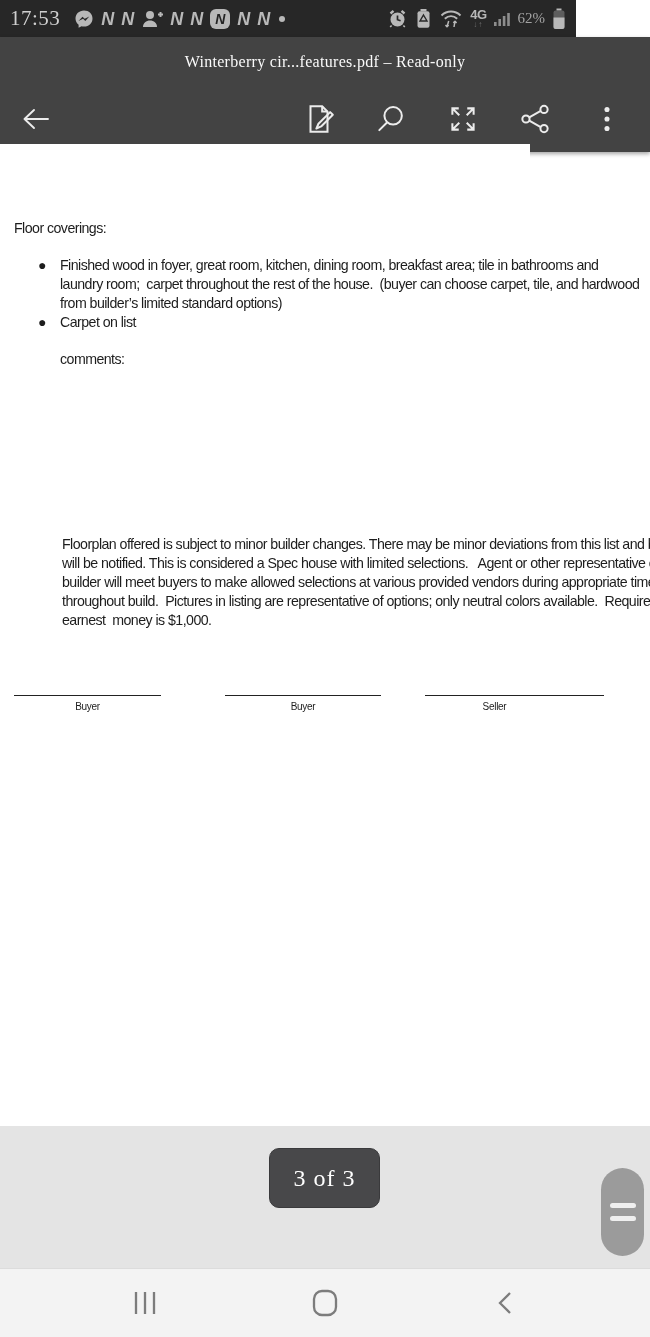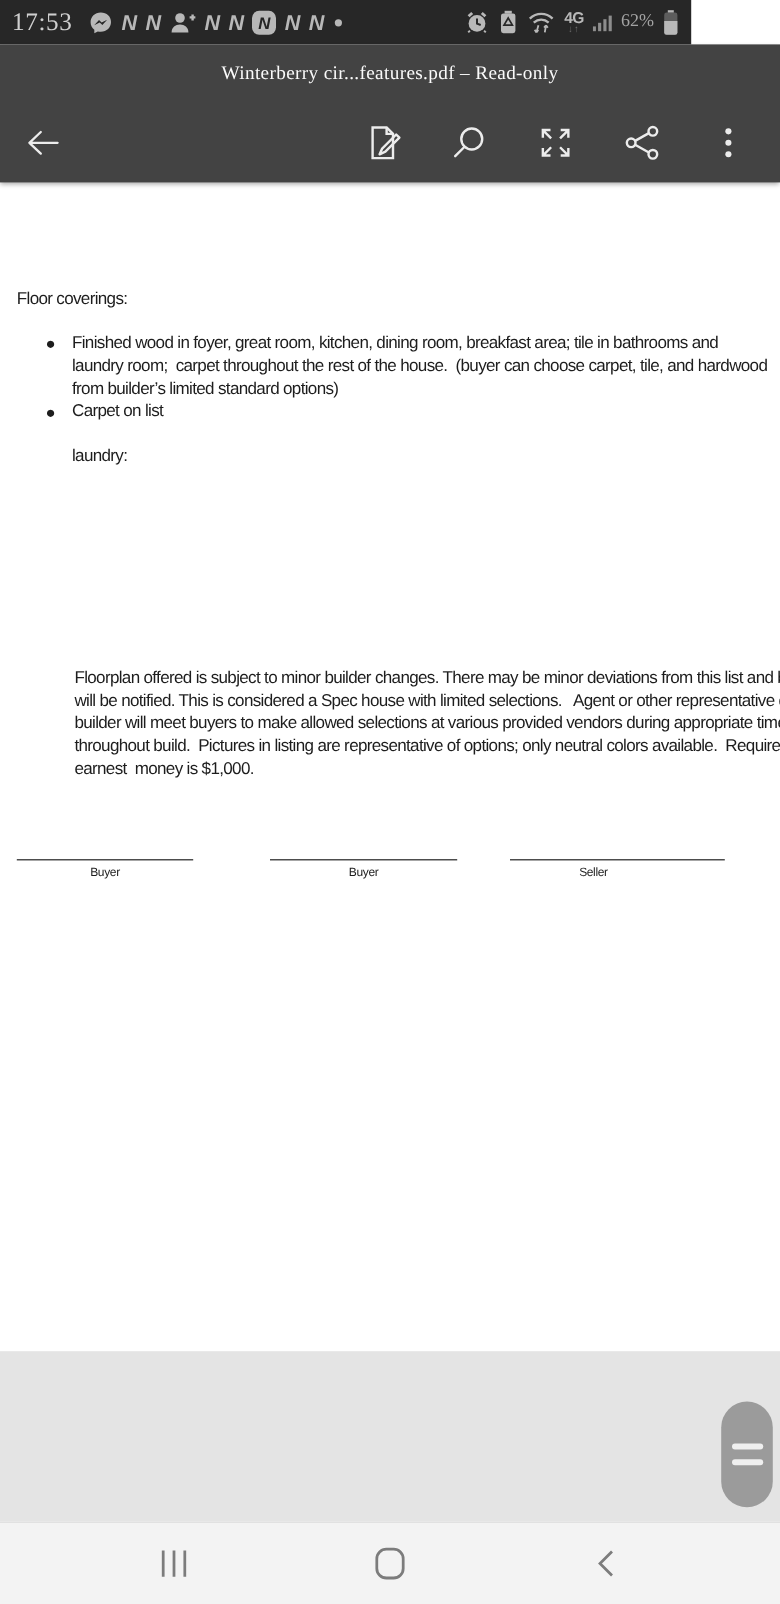--- a/index.html
+++ b/index.html
@@ -47,21 +47,21 @@
   }
   .title-row{height:49px;display:flex;align-items:center;justify-content:center;}
   .doc-title{color:#fafafa;font-size:16px;letter-spacing:.3px;}
   .toolbar-row{height:66px;display:flex;align-items:center;padding:0 14px;}
   .tool-btn{width:44px;height:44px;display:flex;align-items:center;justify-content:center;
     background:none;border:none;cursor:pointer;}
   .tool-group{display:flex;align-items:center;gap:28px;margin-left:auto;margin-right:7px;}
   .tool-btn svg{stroke:var(--icon-light);fill:none;stroke-width:1.9;}
 
   
-  .doc{position:absolute;left:0;top:165px;width:530px;height:974px;background:var(--doc-bg);color:var(--text-dark);}
+  .doc{position:absolute;left:0;top:144px;width:530px;height:974px;background:var(--doc-bg);color:var(--text-dark);}
   .pdftext{font-size:14.2px;letter-spacing:-.55px;line-height:19px;white-space:pre-wrap;}
   .doc-heading{position:absolute;left:14px;top:75px;}
   .bullet-list{position:absolute;left:0;top:112px;width:640px;}
   .bullet-item{display:flex;}
   .bullet-marker{width:22px;margin-left:38px;flex:none;font-size:14px;line-height:19px;}
   .bullet-text{width:584px;}
   .comments-label{position:absolute;left:60px;top:206px;}
   .closing-para{position:absolute;left:14px;top:391px;width:633px;margin-left:48px;}
   .signatures{position:absolute;left:0;top:551px;width:650px;height:40px;}
   .sig{position:absolute;border-top:1.6px solid #222;text-align:center;}
@@ -225,38 +225,39 @@
       <div class="bullet-item">
         <span class="bullet-marker">●</span>
         <span class="bullet-text pdftext">Finished wood in foyer, great room, kitchen, dining room, breakfast area; tile in bathrooms and laundry room;  carpet throughout the rest of the house.  (buyer can choose carpet, tile, and hardwood from builder’s limited standard options)</span>
       </div>
       <div class="bullet-item">
         <span class="bullet-marker">●</span>
         <span class="bullet-text pdftext">Carpet on list</span>
       </div>
     </div>
 
-    <div class="comments-label pdftext">laundry:</div>
+    <div class="comments-label pdftext">comments:</div>
 
     <div class="closing-para pdftext">Floorplan offered is subject to minor builder changes. There may be minor deviations from this list and buyers will be notified. This is considered a Spec house with limited selections.   Agent or other representative of builder will meet buyers to make allowed selections at various provided vendors during appropriate times throughout build.  Pictures in listing are representative of options; only neutral colors available.  Required earnest  money is $1,000.</div>
 
     <div class="signatures">
       <div class="sig sig-1">
         <span class="sig-label">Buyer</span>
       </div>
       <div class="sig sig-2">
         <span class="sig-label">Buyer</span>
       </div>
       <div class="sig sig-3">
         <span class="sig-label">Seller</span>
       </div>
     </div>
   </div>
 
   <div class="pager-band">
+    <div class="page-badge handwrite">3 of 3</div>
     <div class="scroll-handle">
       <span class="bar"></span>
       <span class="bar"></span>
     </div>
   </div>
 
   <div class="nav-bar">
     <button class="nav-btn">
       <svg width="26" height="30" viewBox="0 0 26 30">
         <path d="M4 4 V26 M13 4 V26 M22 4 V26"></path>

